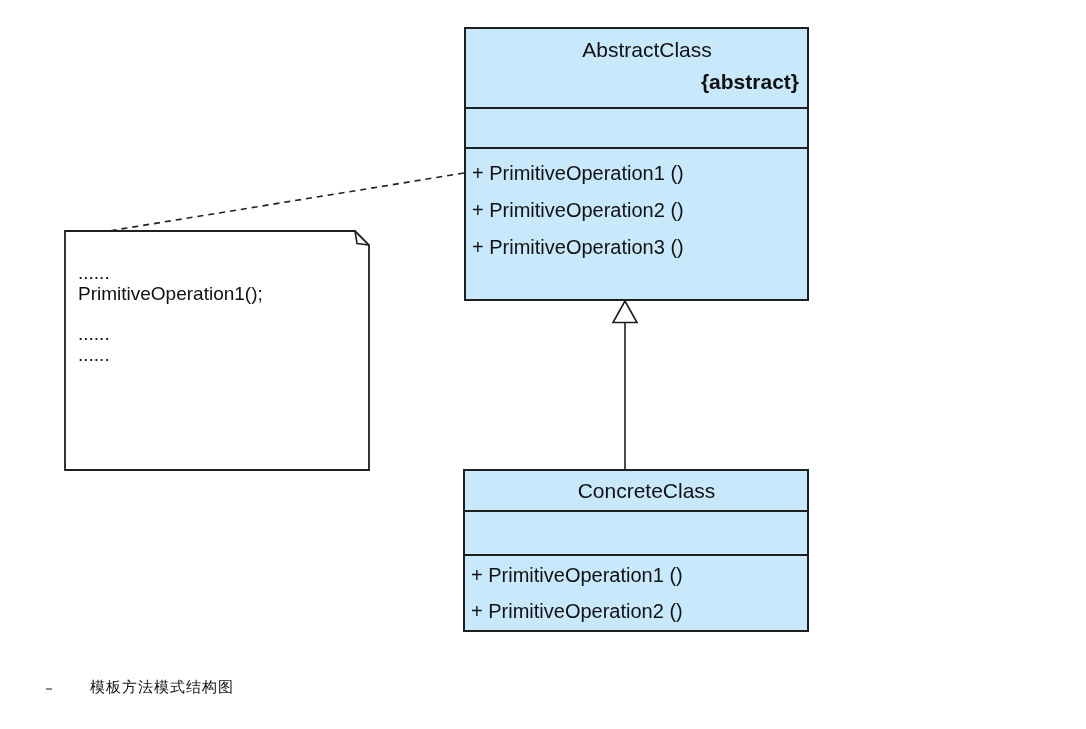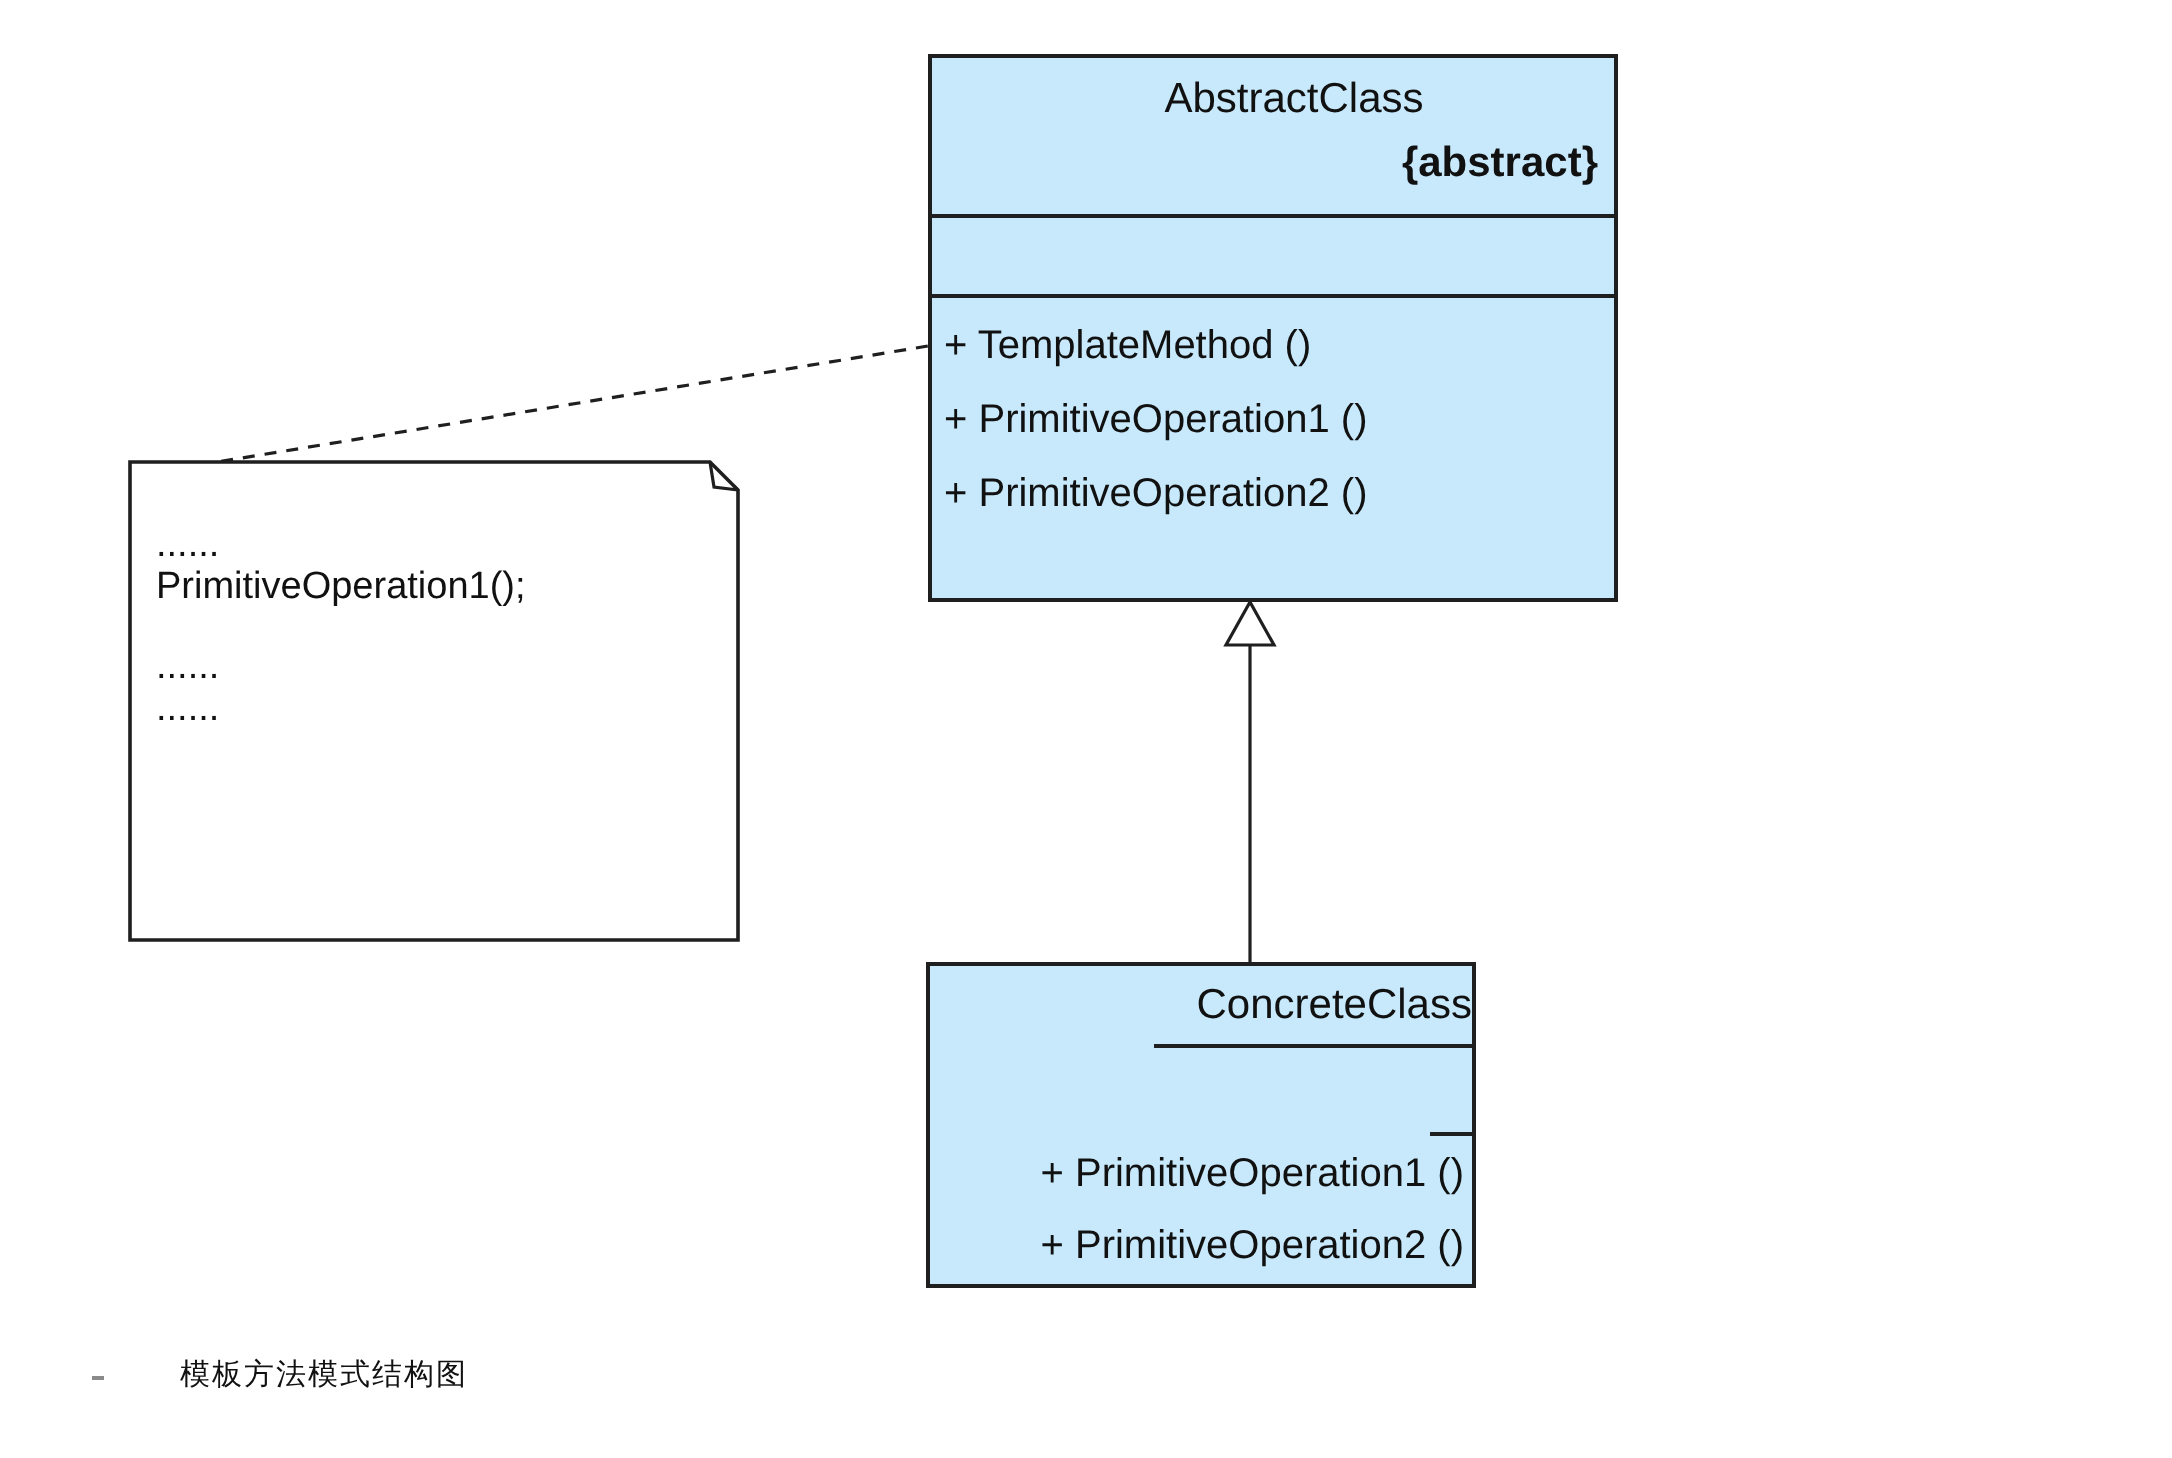--- a/index.html
+++ b/index.html
@@ -23,21 +23,21 @@
   .uml-class {
     position: absolute;
     box-sizing: border-box;
     border: 2px solid #1f1f1f;
     background: #c7e9fb;
     color: #111111;
     display: flex;
     flex-direction: column;
   }
   #abstract-class { left: 464px; top: 27px; width: 345px; height: 274px; }
-  #concrete-class { left: 463px; top: 481px; width: 275px; height: 163px; align-items: flex-end; }
+  #concrete-class { left: 463px; top: 469px; width: 346px; height: 163px; }
 
   .compartment { box-sizing: border-box; padding-left: 21px; }
   .compartment.with-divider { border-bottom: 2px solid #1f1f1f; }
 
   #abstract-class .title-compartment { height: 80px; padding-top: 5px; }
   #abstract-class .class-name { text-align: center; font-size: 21px; line-height: 31px; }
   #abstract-class .stereotype { text-align: right; font-size: 21px; line-height: 33px; padding-right: 8px; font-weight: bold; }
   #abstract-class .attr-compartment { height: 40px; }
   #abstract-class .method-compartment { flex: 1; padding: 6px 4px 0 6px; }
   #abstract-class .method-compartment > div { font-size: 20px; line-height: 37px; white-space: pre; }
@@ -91,23 +91,23 @@
   </svg>
 
   <div id="abstract-class" class="uml-class">
     <div class="compartment title-compartment with-divider">
       <div class="class-name">AbstractClass</div>
       <div class="stereotype">{abstract}</div>
     </div>
     <div class="compartment attr-compartment with-divider"></div>
     <div class="compartment method-compartment">
 
-    <div>+ TemplateMethod ()</div>
         <div>+ PrimitiveOperation1 ()</div>
         <div>+ PrimitiveOperation2 ()</div>
+        <div>+ PrimitiveOperation3 ()</div>
       </div>
   </div>
 
   <div id="concrete-class" class="uml-class">
     <div class="compartment title-compartment with-divider">
       <div class="class-name">ConcreteClass</div>
     </div>
     <div class="compartment attr-compartment with-divider"></div>
     <div class="compartment method-compartment">
 

